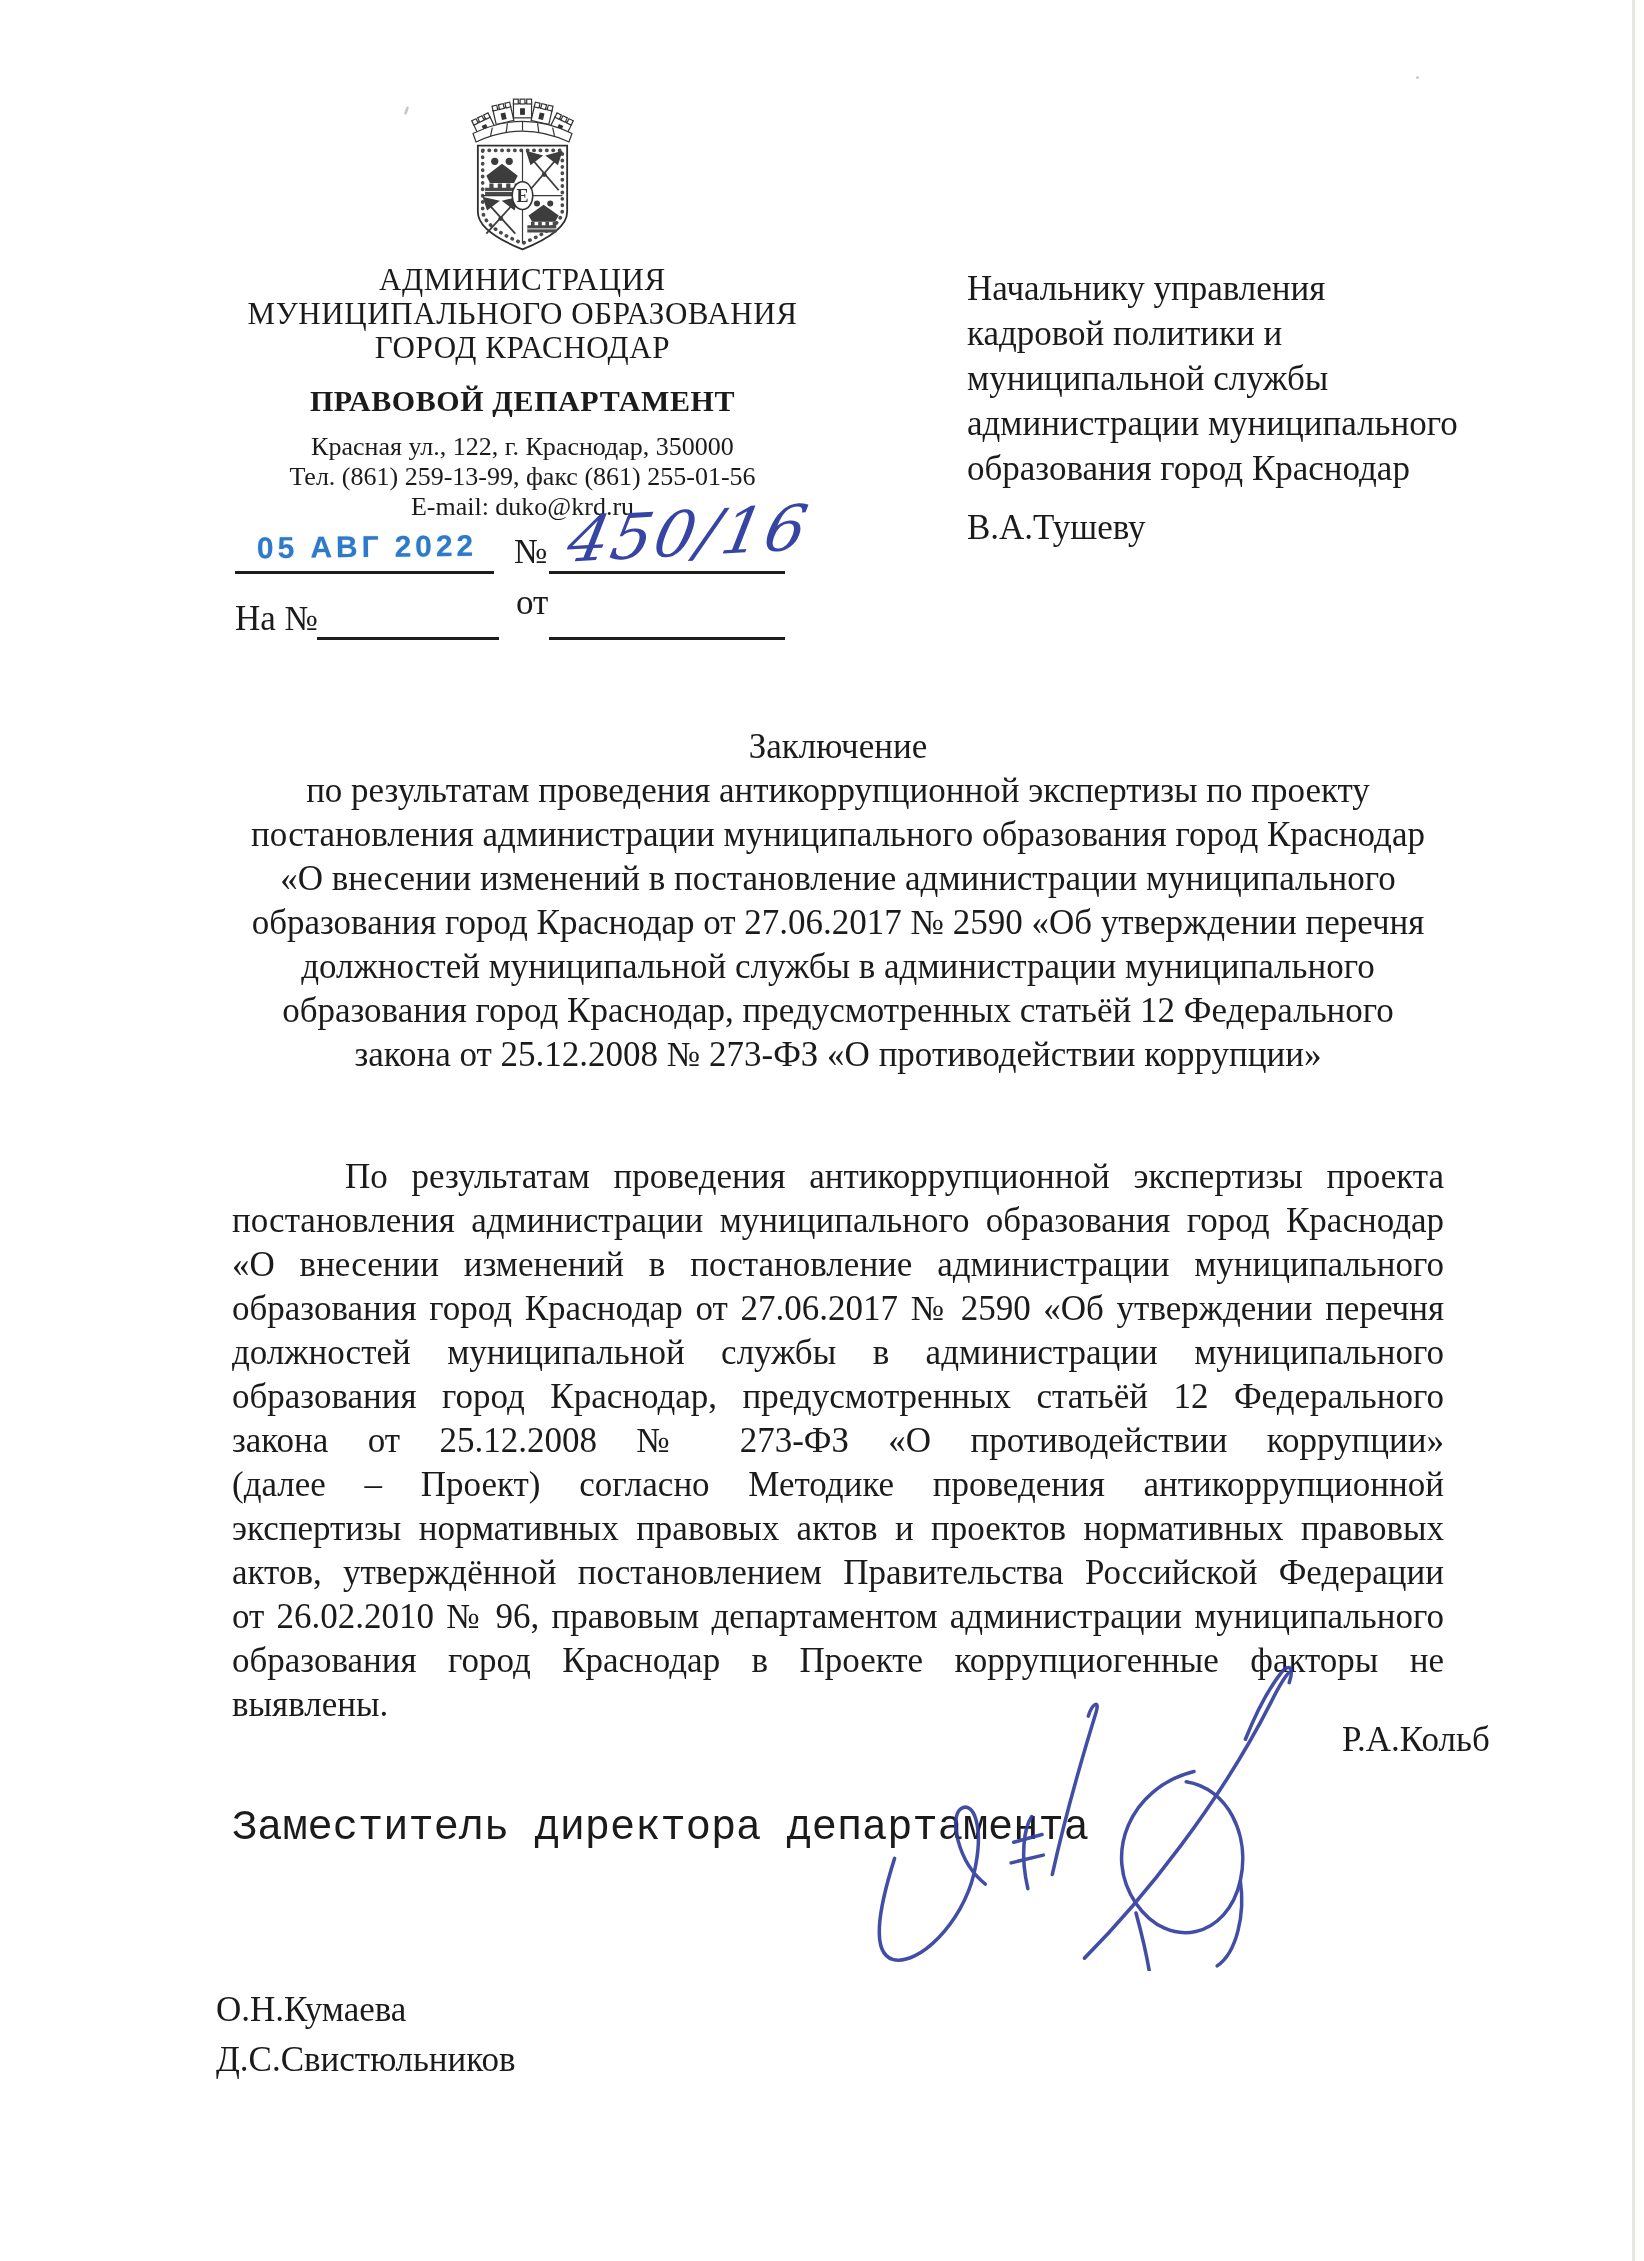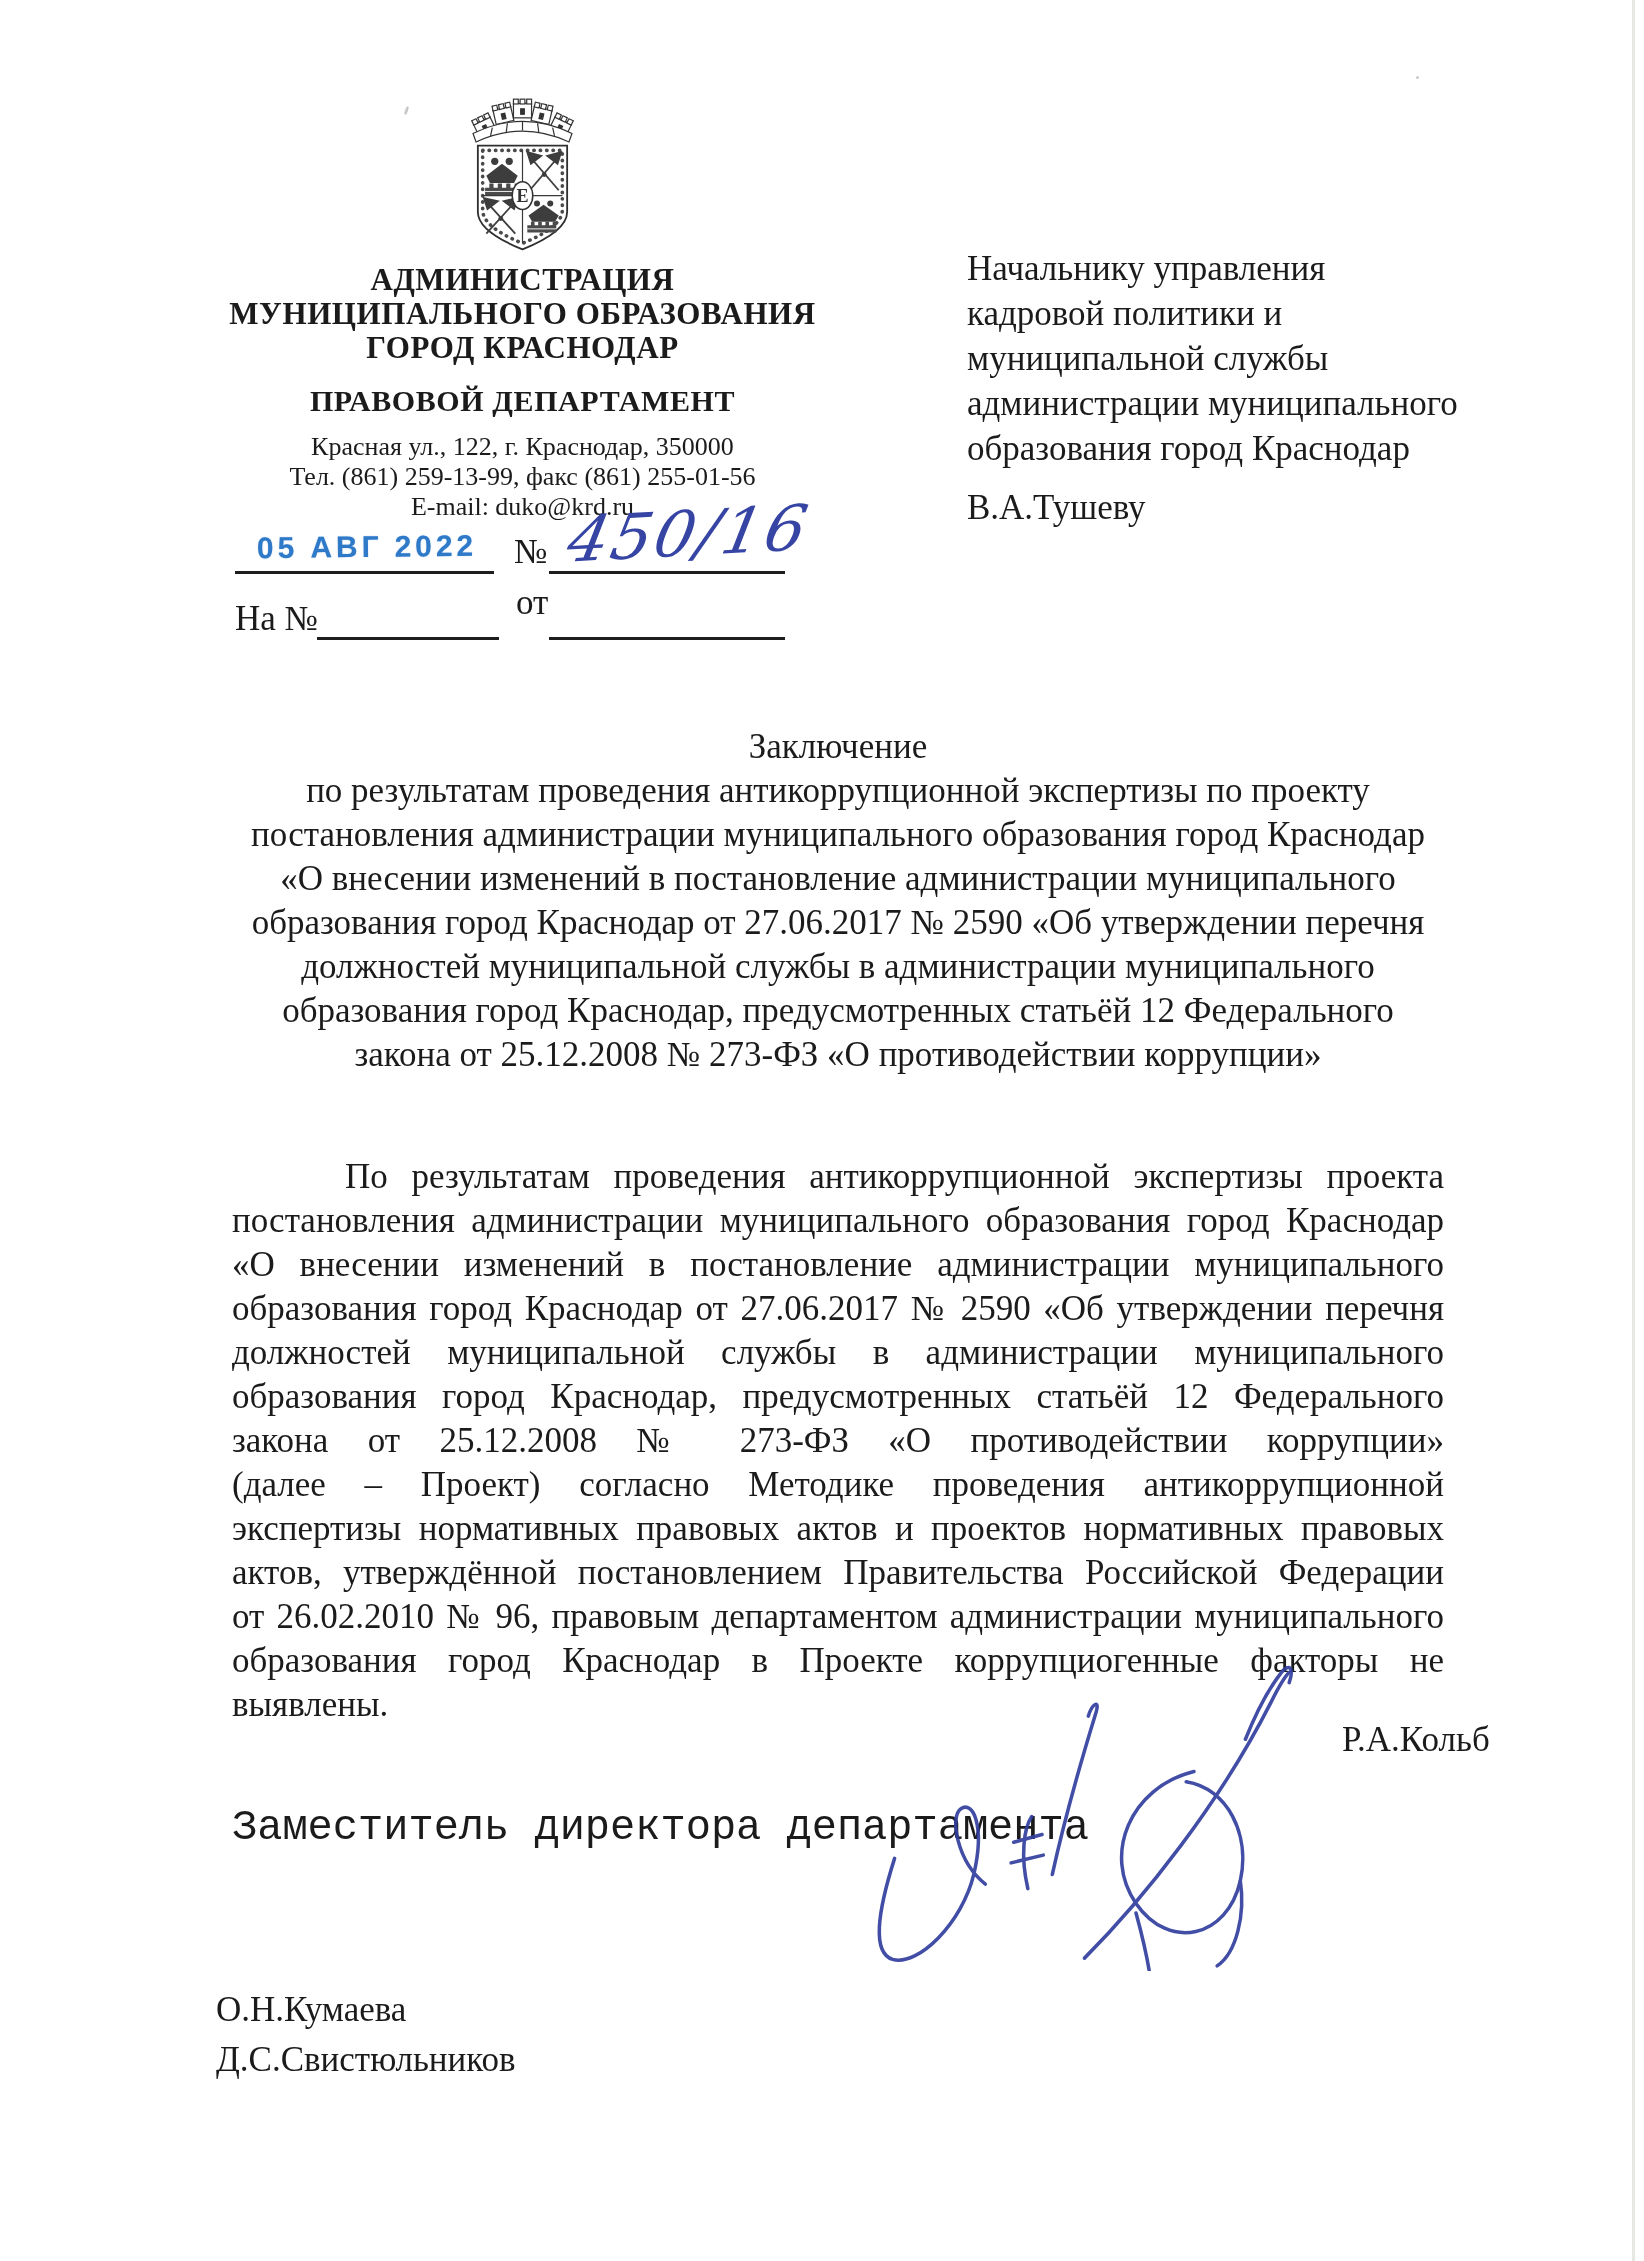--- a/index.html
+++ b/index.html
@@ -10,21 +10,21 @@
     font-family:"Liberation Serif","DejaVu Serif",serif;
     color:#1b1b1b;
     overflow:hidden;
   }
   .scan-edge{position:absolute;left:1632px;top:0;width:3.2px;height:2261px;background:#e7e7e4;}
   .speck{position:absolute;background:#c9c9c9;border-radius:50%;}
 
   
   .letterhead{position:absolute;left:213px;top:72px;width:619px;text-align:center;}
   .arms{display:block;margin:0 auto;}
-  .org-line{font-weight:bold;font-size:31px;line-height:34px;letter-spacing:0.6px;}
+  .org-line{font-weight:normal;font-size:31px;line-height:34px;letter-spacing:0.6px;}
   .org-line.first{margin-top:10.3px;}
   .dept-line{font-weight:bold;font-size:30px;line-height:32px;margin-top:19.3px;letter-spacing:0.6px;}
   .addr-line{font-size:26px;line-height:30px;}
   .addr-block{margin-top:15.5px;}
 
   
   .date-stamp{
     position:absolute;left:257px;top:530px;
     font-family:"Liberation Sans","DejaVu Sans",sans-serif;
     font-weight:bold;font-size:30px;letter-spacing:3.9px;
@@ -41,21 +41,21 @@
   .ot-label{position:absolute;left:516px;top:583px;font-size:35px;}
   .handwriting{
     position:absolute;left:570px;top:498px;width:219px;text-align:center;
     font-family:"DejaVu Serif","Liberation Serif",serif;font-style:italic;
     font-size:63px;color:#3644a4;
     transform:skewX(-14deg) rotate(-3deg);
     letter-spacing:2.6px;
   }
 
   
-  .addressee{position:absolute;left:967px;top:246px;width:580px;font-size:35px;line-height:45px;}
+  .addressee{position:absolute;left:967px;top:266px;width:580px;font-size:35px;line-height:45px;}
   .addressee-name{margin-top:14px;}
 
   
   .title{position:absolute;left:232px;top:725px;width:1212px;text-align:center;font-size:35px;line-height:44px;}
   .title-line{white-space:nowrap;}
 
   
   .body-text{position:absolute;left:232px;top:1155px;width:1212px;font-size:35px;line-height:44px;}
   .jline{text-align:justify;text-align-last:justify;}
   .jline.first{padding-left:113px;box-sizing:border-box;}

